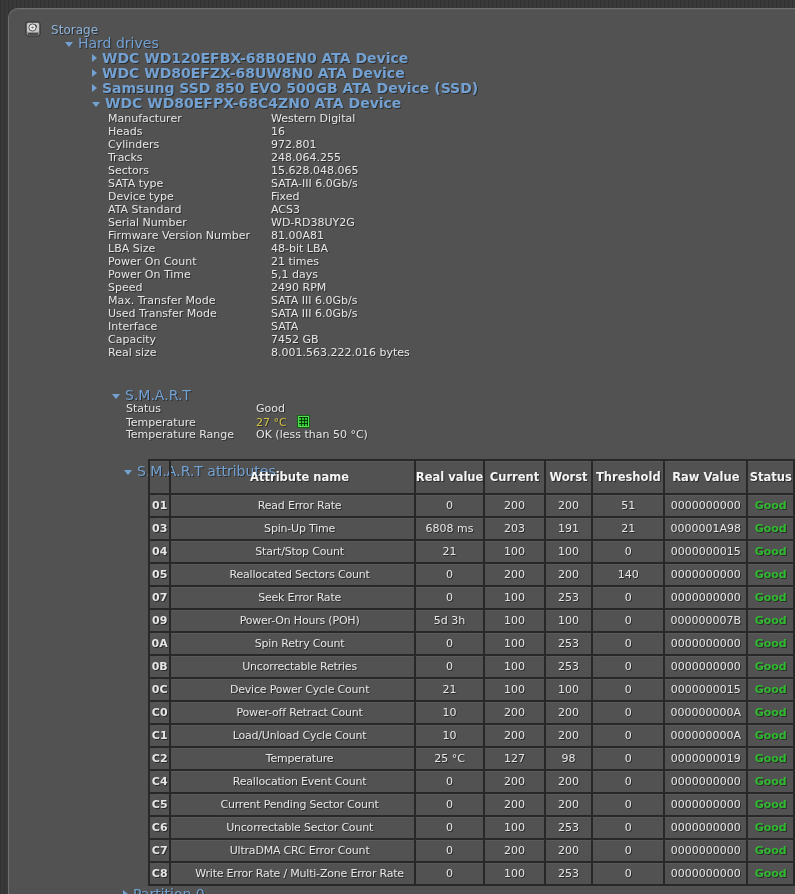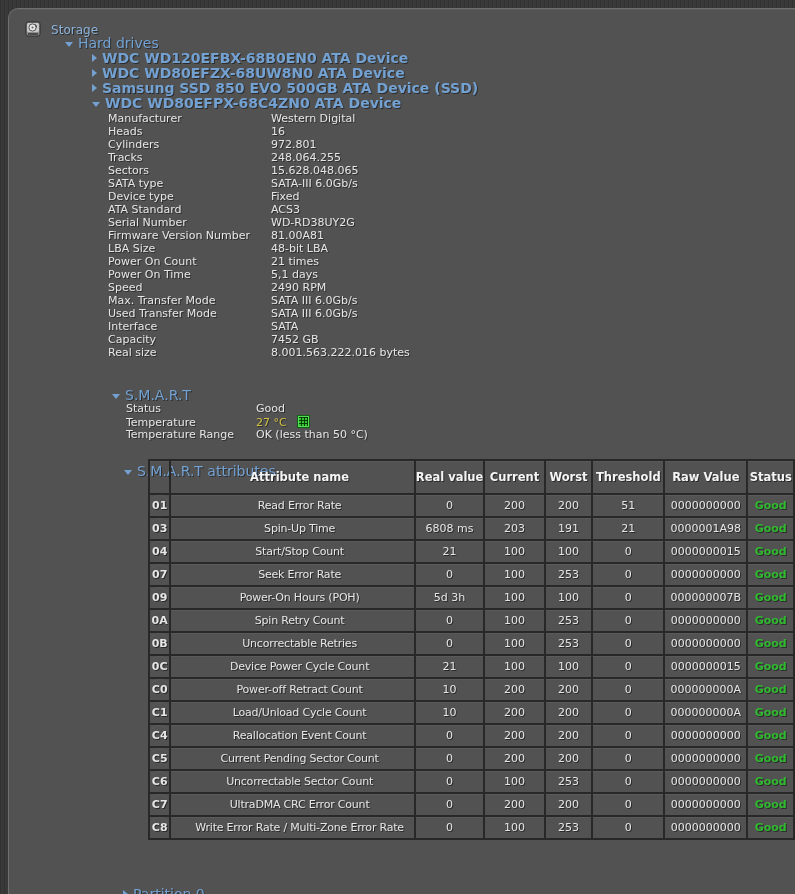--- a/index.html
+++ b/index.html
@@ -267,20 +267,30 @@
         <td class="id">04</td>
         <td class="name">Start/Stop Count</td>
         <td class="num">21</td>
         <td class="num">100</td>
         <td class="num">100</td>
         <td class="num">0</td>
         <td class="num">0000000015</td>
         <td class="good">Good</td>
       </tr>
 
+      <tr>
+        <td class="id">05</td>
+        <td class="name">Reallocated Sectors Count</td>
+        <td class="num">0</td>
+        <td class="num">200</td>
+        <td class="num">200</td>
+        <td class="num">140</td>
+        <td class="num">0000000000</td>
+        <td class="good">Good</td>
+      </tr>
 
       <tr>
         <td class="id">07</td>
         <td class="name">Seek Error Rate</td>
         <td class="num">0</td>
         <td class="num">100</td>
         <td class="num">253</td>
         <td class="num">0</td>
         <td class="num">0000000000</td>
         <td class="good">Good</td>
@@ -345,20 +355,30 @@
         <td class="id">C1</td>
         <td class="name">Load/Unload Cycle Count</td>
         <td class="num">10</td>
         <td class="num">200</td>
         <td class="num">200</td>
         <td class="num">0</td>
         <td class="num">000000000A</td>
         <td class="good">Good</td>
       </tr>
 
+      <tr>
+        <td class="id">C2</td>
+        <td class="name">Temperature</td>
+        <td class="num">25 °C</td>
+        <td class="num">127</td>
+        <td class="num">98</td>
+        <td class="num">0</td>
+        <td class="num">0000000019</td>
+        <td class="good">Good</td>
+      </tr>
 
       <tr>
         <td class="id">C4</td>
         <td class="name">Reallocation Event Count</td>
         <td class="num">0</td>
         <td class="num">200</td>
         <td class="num">200</td>
         <td class="num">0</td>
         <td class="num">0000000000</td>
         <td class="good">Good</td>

